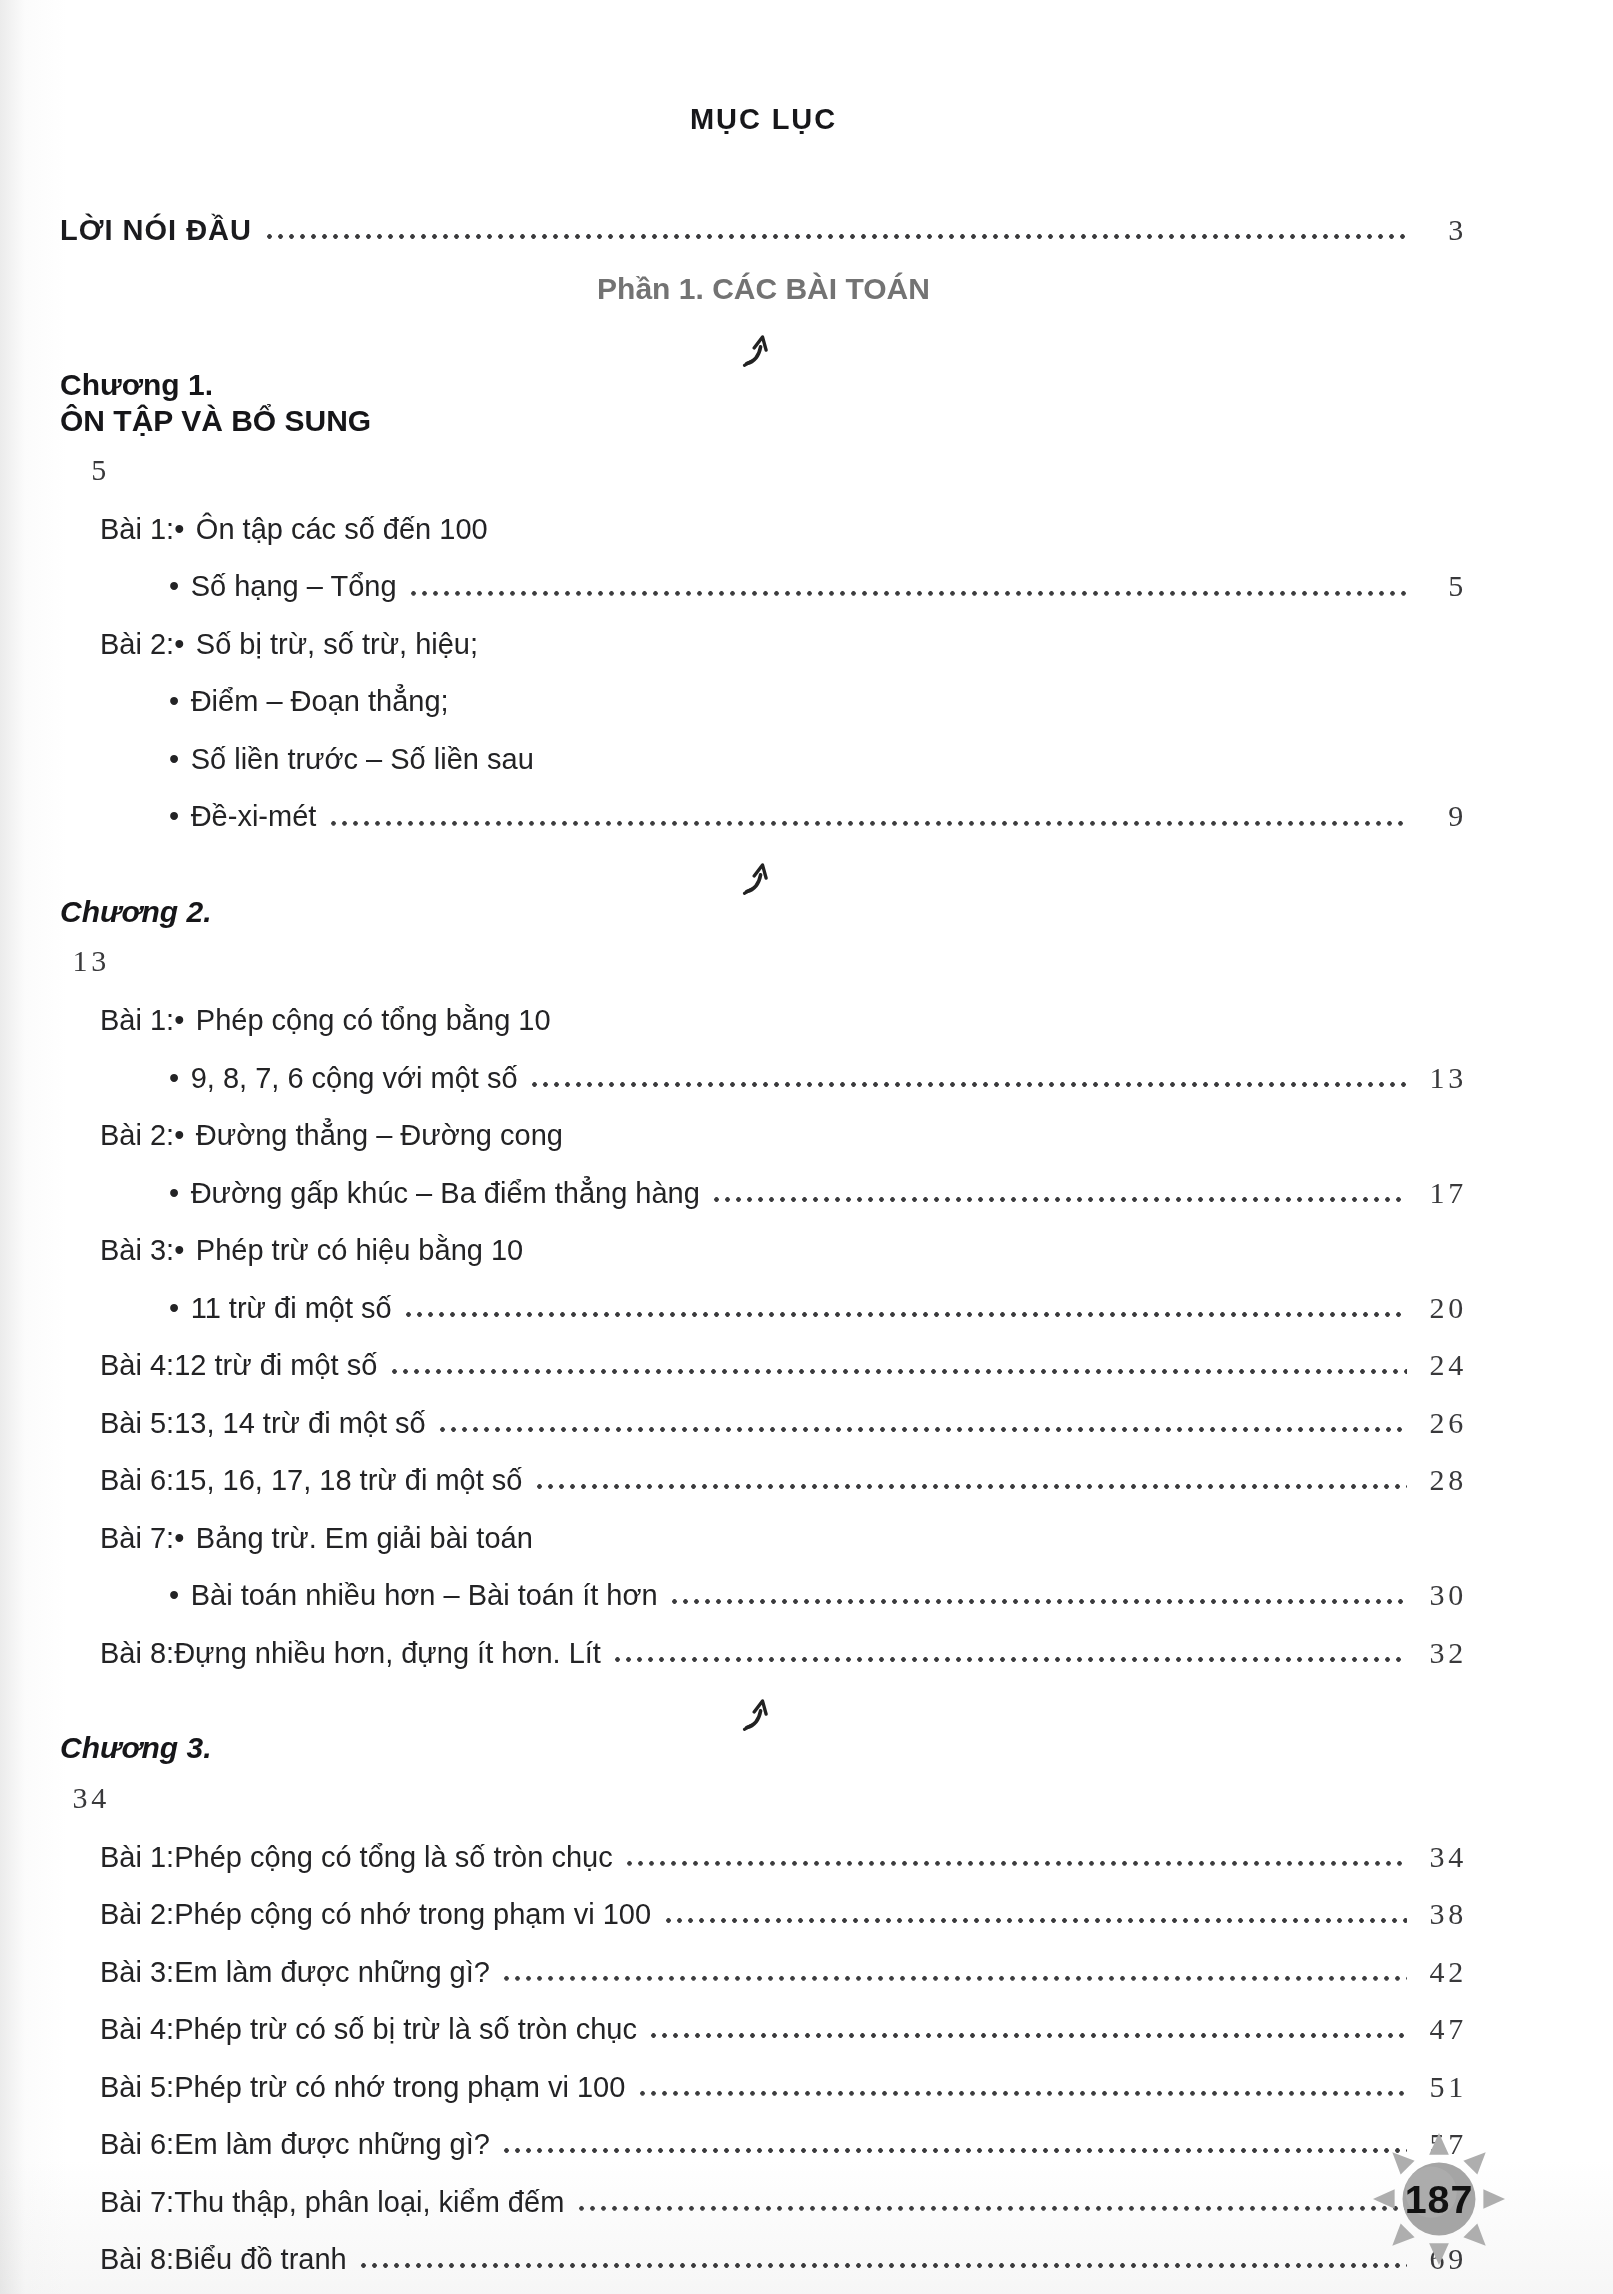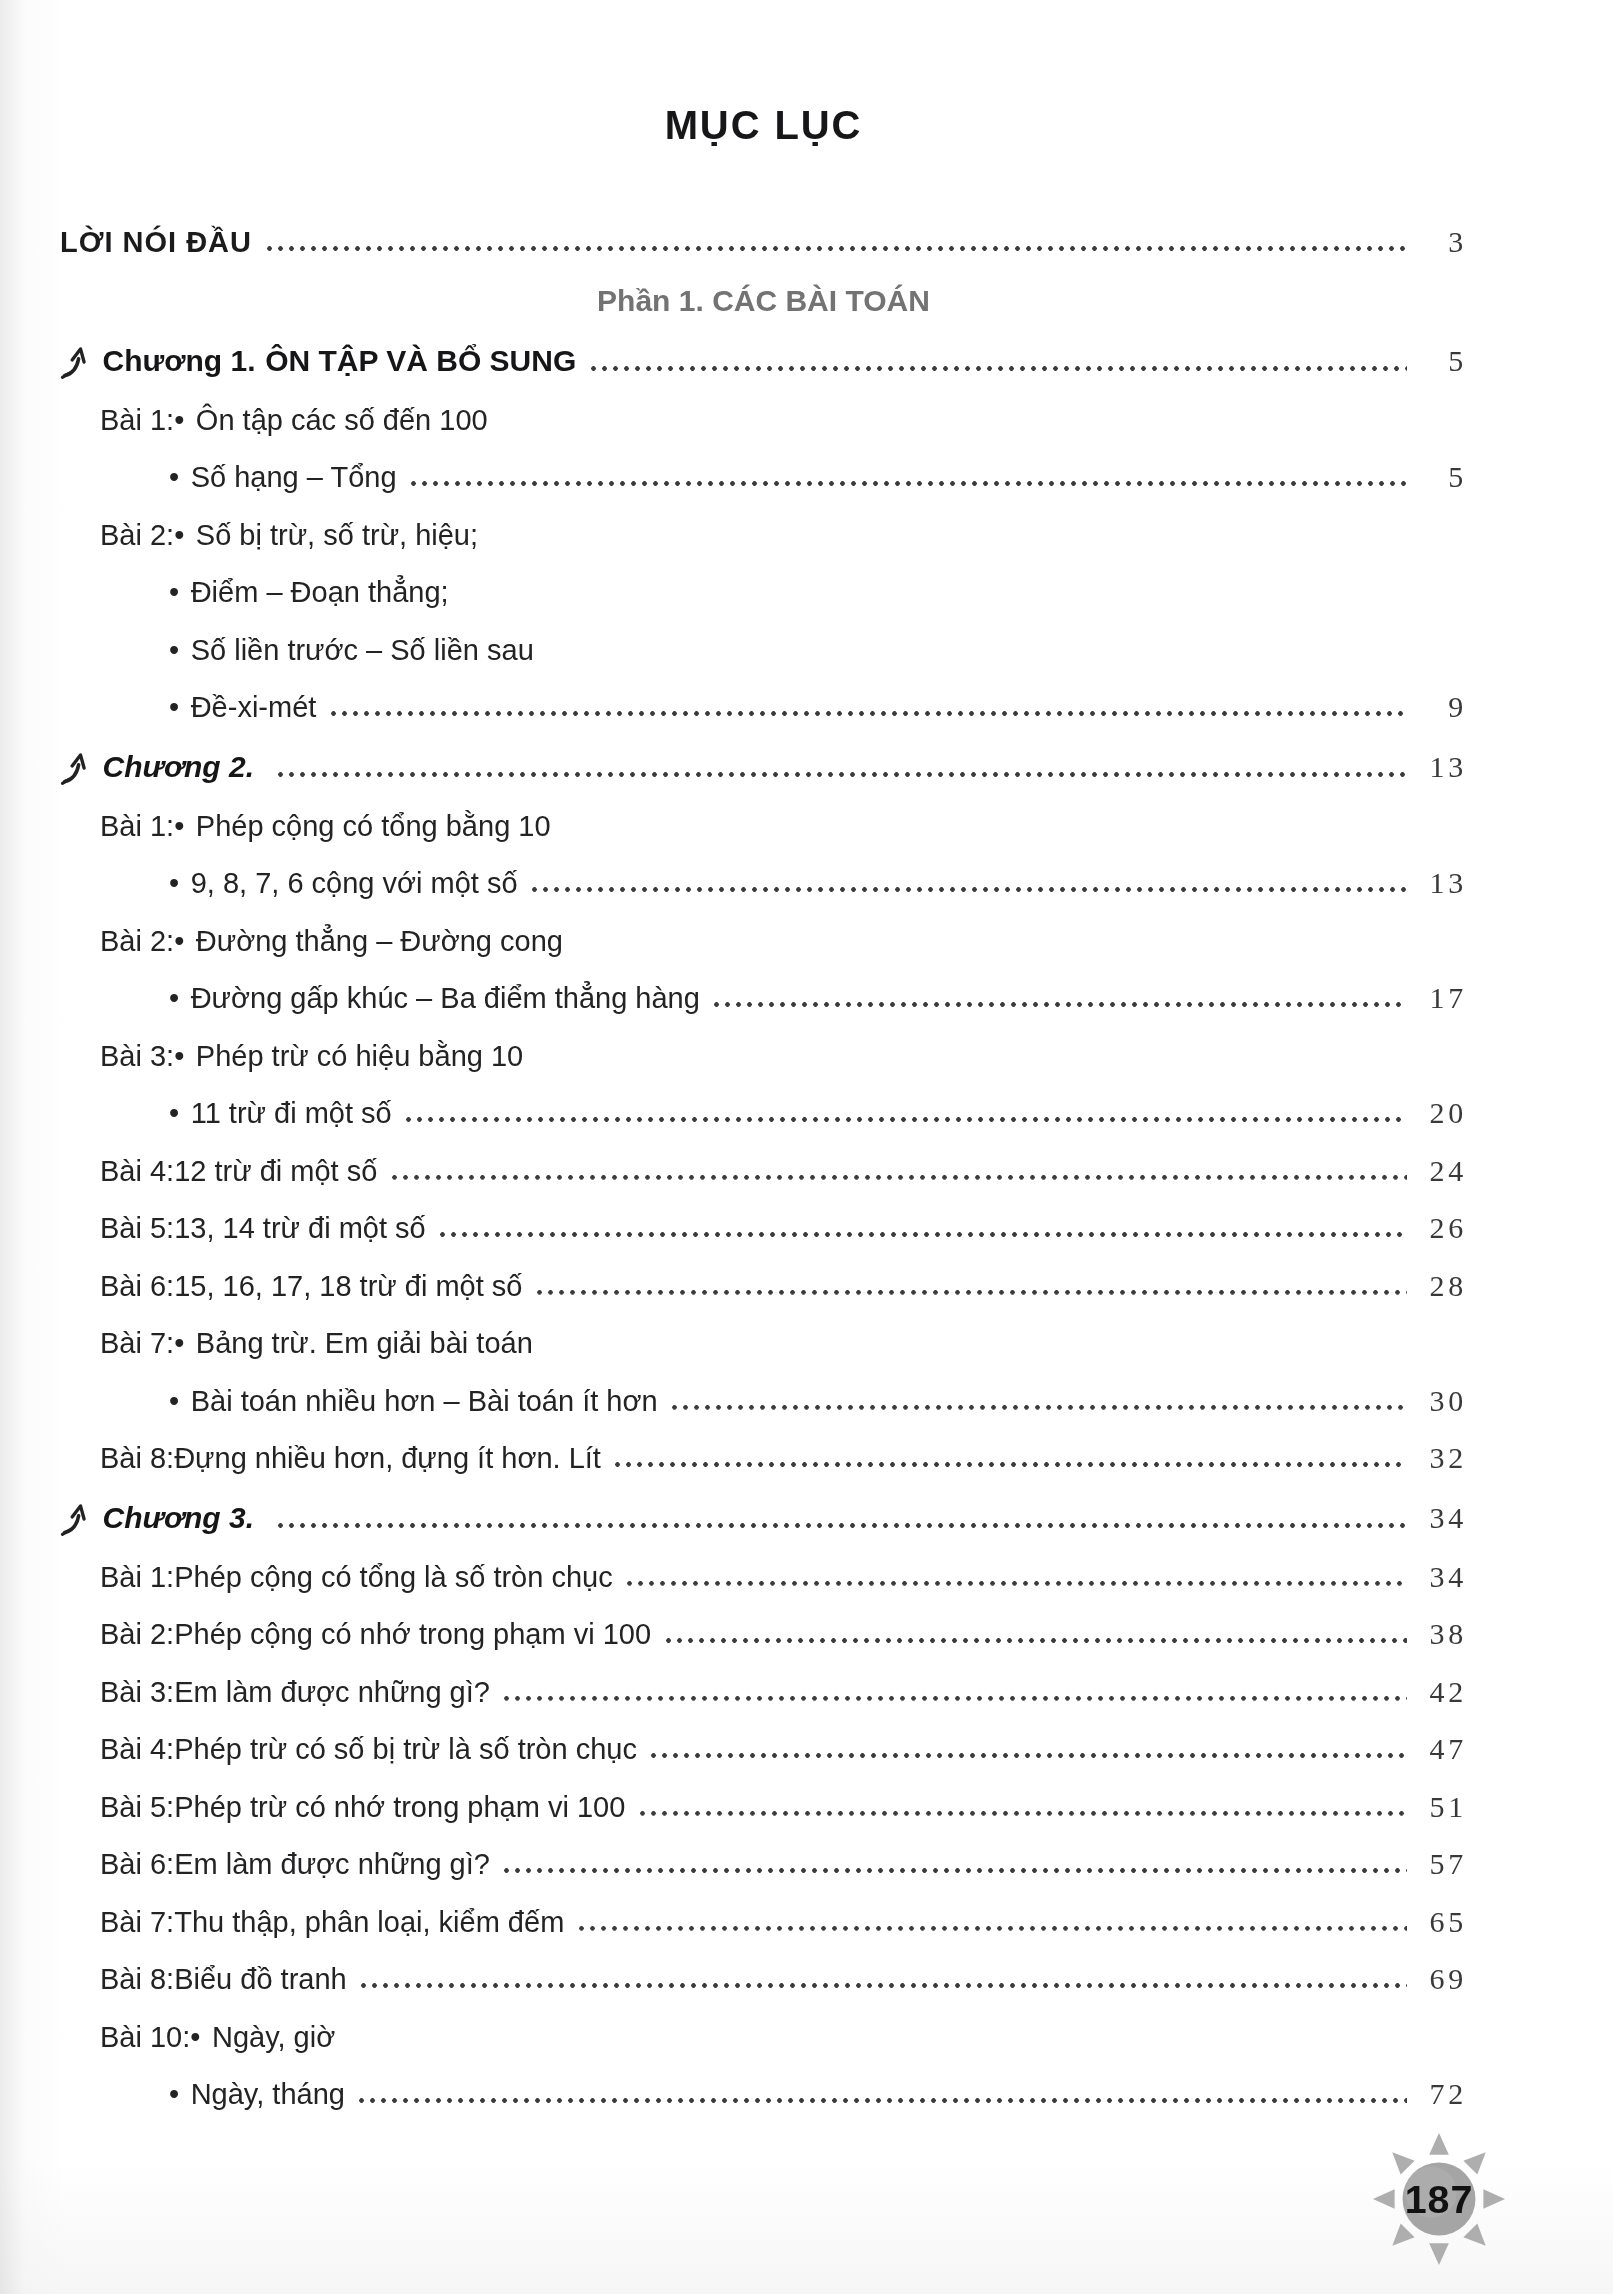--- a/index.html
+++ b/index.html
@@ -17,21 +17,21 @@
     background:
       linear-gradient(90deg, rgba(190,190,190,.30) 0px, rgba(235,235,235,.18) 25px, rgba(255,255,255,0) 67px),
       linear-gradient(0deg, rgba(215,215,215,.22) 0px, rgba(255,255,255,0) 134px);
     pointer-events: none;
   }
   .page-inner {
     position: absolute; left: 60px; top: 103px; width: 1407px;
   }
   .doc-title {
     text-align: center;
-    font-size: 40px; font-weight: bold; color: #17171a;
+    font-size: 29px; font-weight: bold; color: #17171a;
     letter-spacing: 1.9px;
     margin: 0 0 38px 0;
   }
   .row {
     display: flex; align-items: baseline;
     font-size: 29px; line-height: 32.5px;
     margin-bottom: 25px;
     white-space: nowrap;
   }
   .row .leader {
@@ -50,21 +50,21 @@
     letter-spacing: 3.8px;
     min-width: 50px; text-align: right;
     flex: 0 0 auto;
   }
   .preface-label { font-weight: bold; color: #1b1b1e; letter-spacing: 1px; margin-top: 40px; }
   .part-heading {
     display: block; text-align: center;
     font-size: 30px; font-weight: bold; color: #737373;
     margin-bottom: 25px; line-height: 34px;
   }
-  .row.chapter { margin-top: 8px; font-size: 30px; line-height: 36px; }
+  .row.chapter { margin-top: 8px; font-size: 30px; line-height: 36px; flex-direction: column; }
   .row.chapter .ch-label { font-weight: bold; color: #161619; margin-right: 9.6px; flex: 0 0 auto; }
   .row.chapter .ch-label.italic { font-style: italic; }
   .row.chapter .ch-title { font-weight: bold; color: #161619; flex: 0 0 auto; text-align: right; }
   .chapter-icon {
     width: 31px; height: 36px; flex: 0 0 auto;
     margin-right: 11.5px; align-self: center; position: relative; top: 2.9px;
   }
   .row.item  { padding-left: 40px; }
   .row.sub   { padding-left: 109px; }
   .bai-label { flex: 0 0 auto; min-width: 71px; }

